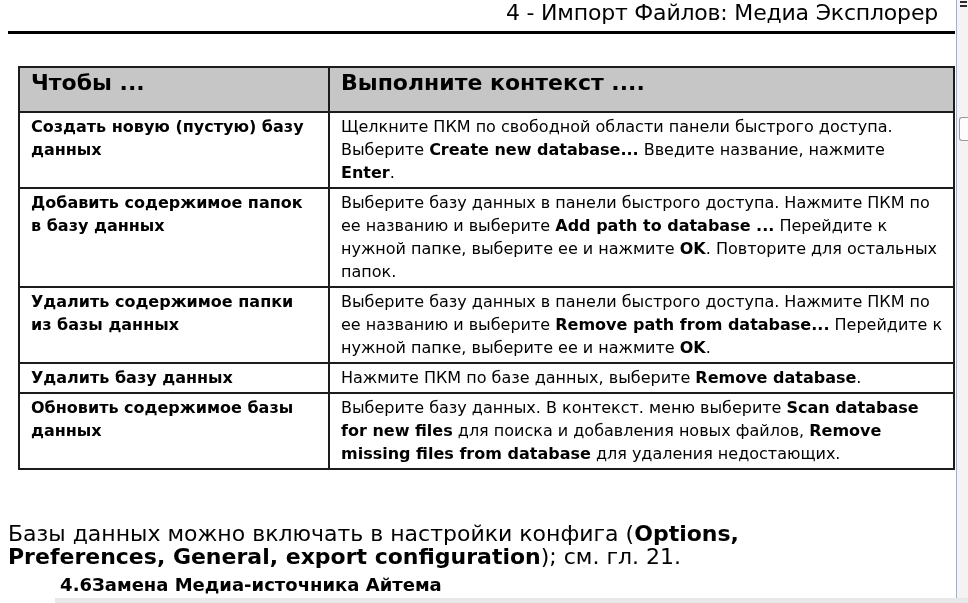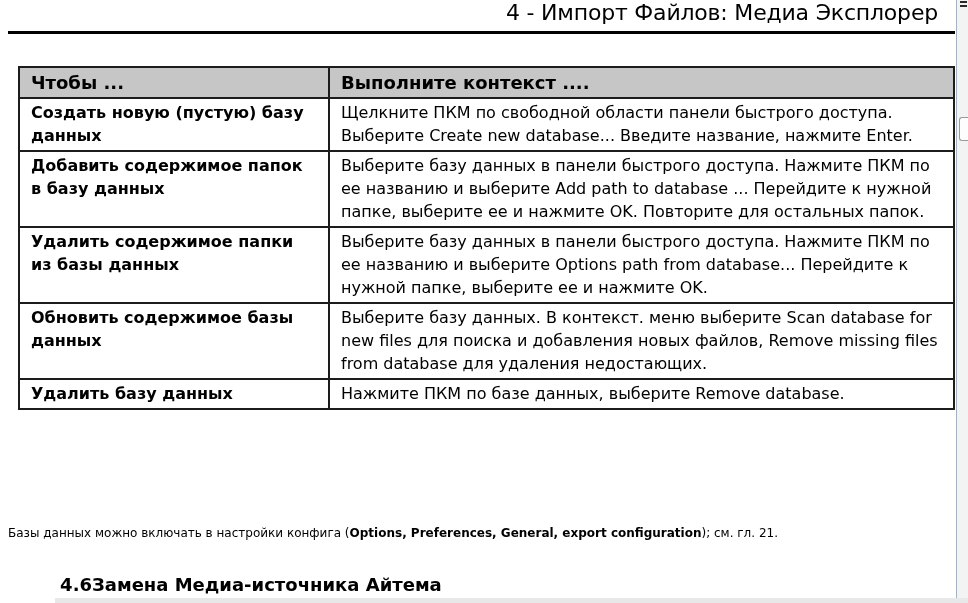--- a/index.html
+++ b/index.html
@@ -34,31 +34,31 @@
   }
   table.instructions th,
   table.instructions td{
     border:2px solid var(--border);
     vertical-align:top;
     text-align:left;
     padding:2px 10px 3px 11px;
   }
   table.instructions thead th{
     background:var(--header-bg);
-    font-size:18px;font-weight:700;
-    padding-top:3px;padding-bottom:3px;
+    font-size:22px;font-weight:700;
+    padding-top:3px;padding-bottom:17px;
   }
   table.instructions tbody th{
     width:310px;
     font-weight:700;
   }
-  table.instructions td b{font-weight:400;}
+  table.instructions td b{font-weight:700;}
   .footer-note{
     position:absolute;top:522px;left:8px;width:892px;
-    font-size:12px;line-height:23px;
+    font-size:22px;line-height:23px;
   }
   .section-heading{
     position:absolute;top:574px;left:8px;
     font-size:18px;font-weight:700;white-space:nowrap;text-align:right;
   }
   .section-heading .sec-num{display:inline-block;width:84px;}
   
   .edge-strip{position:absolute;top:0;left:957px;width:11px;height:603px;background:var(--edge-strip);}
   .edge-line{position:absolute;top:0;left:956px;width:1px;height:603px;background:var(--edge-line);}
   .edge-cut-box{position:absolute;top:117px;left:959px;width:9px;height:24px;background:#fdfdfd;border:1px solid #9a9a9a;border-right:none;border-radius:3px 0 0 3px;}
@@ -85,29 +85,29 @@
       <tr>
         <th>Создать новую (пустую) базу данных</th>
         <td><span>Щелкните ПКМ по свободной области панели быстрого доступа. Выберите </span><b>Create new database...</b><span> Введите название, нажмите </span><b>Enter</b><span>.</span></td>
       </tr>
       <tr>
         <th>Добавить содержимое папок в базу данных</th>
         <td><span>Выберите базу данных в панели быстрого доступа. Нажмите ПКМ по ее названию и выберите </span><b>Add path to database ...</b><span> Перейдите к нужной папке, выберите ее и нажмите </span><b>OK</b><span>. Повторите для остальных папок.</span></td>
       </tr>
       <tr>
         <th>Удалить содержимое папки из базы данных</th>
-        <td><span>Выберите базу данных в панели быстрого доступа. Нажмите ПКМ по ее названию и выберите </span><b>Options path from database...</b><span> Перейдите к нужной папке, выберите ее и нажмите </span><b>OK</b><span>.</span></td>
+        <td><span>Выберите базу данных в панели быстрого доступа. Нажмите ПКМ по ее названию и выберите </span><b>Remove path from database...</b><span> Перейдите к нужной папке, выберите ее и нажмите </span><b>OK</b><span>.</span></td>
+      </tr>
+      <tr>
+        <th>Удалить базу данных</th>
+        <td><span>Нажмите ПКМ по базе данных, выберите </span><b>Remove database</b><span>.</span></td>
       </tr>
       <tr>
         <th>Обновить содержимое базы данных</th>
         <td><span>Выберите базу данных. В контекст. меню выберите </span><b>Scan database for new files</b><span> для поиска и добавления новых файлов, </span><b>Remove missing files from database</b><span> для удаления недостающих.</span></td>
-      </tr>
-      <tr>
-        <th>Удалить базу данных</th>
-        <td><span>Нажмите ПКМ по базе данных, выберите </span><b>Remove database</b><span>.</span></td>
       </tr>
     </tbody>
 </table>
 
 <p class="footer-note"><span>Базы данных можно включать в настройки конфига (</span><b>Options, Preferences, General, export configuration</b><span>); см. гл. 21.</span></p>
 
 <h2 class="section-heading">
   <span class="sec-num">4.6</span><span>Замена Медиа-источника Айтема</span>
 </h2>
 

